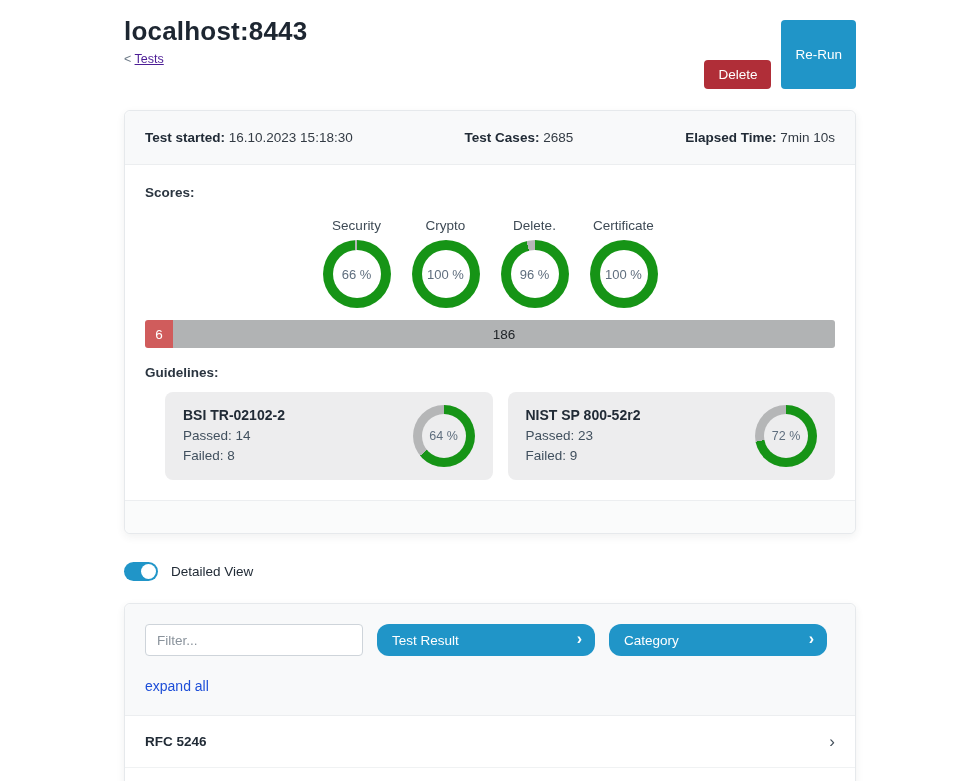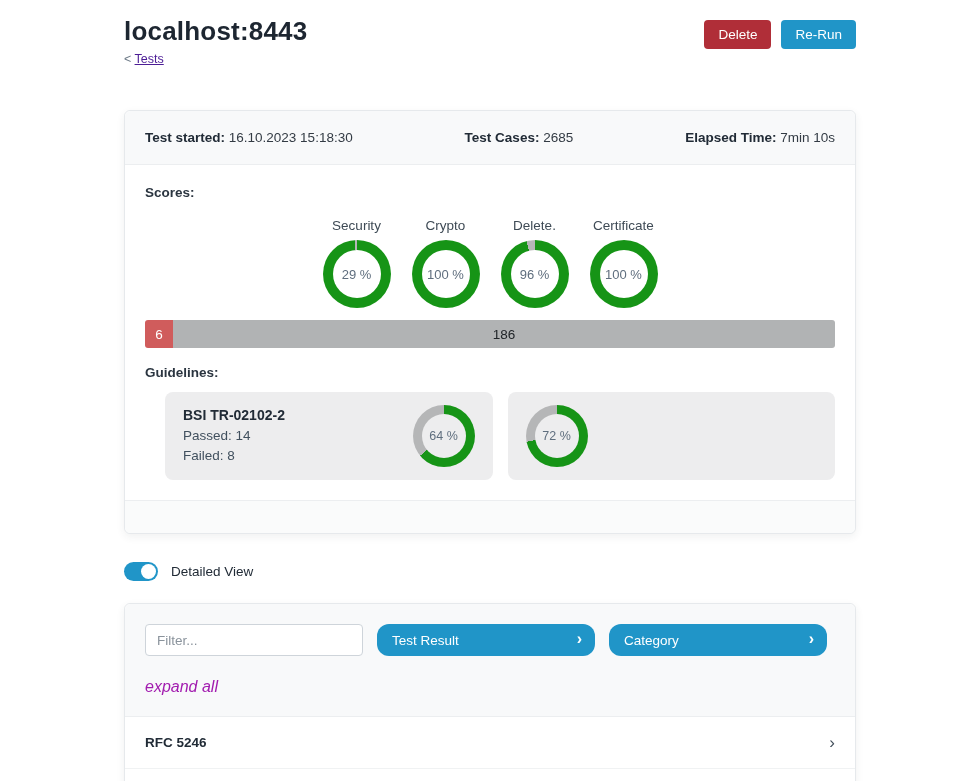--- a/index.html
+++ b/index.html
@@ -8,21 +8,21 @@
   .container { width: 732px; margin: 0 auto; padding-top: 16px; }
 
   
   .page-head { display: flex; justify-content: space-between; align-items: flex-start; }
   .page-title { font-size: 26px; font-weight: 700; color: #1d2631; letter-spacing: .2px; }
   .breadcrumb { margin-top: 5px; font-size: 12.5px; color: #6d7a87; margin-bottom: 44px; }
   .breadcrumb a { color: #4c1d95; text-decoration: underline; cursor: pointer; }
   .head-actions { display: flex; gap: 10px; padding-top: 4px; }
   .btn { border: none; border-radius: 4px; font-size: 13.5px; padding: 7px 14px;
     color: #fff; cursor: pointer; font-family: inherit; }
-  .btn-danger { background: #b02e38; }
+  .btn-danger { background: #b02e38; margin-top: 40px; }
   .btn-info { background: #2095c8; }
 
   
   .card { border: 1px solid #e6e9ec; border-radius: 6px; background: #fff;
     box-shadow: 0 3px 8px rgba(40,50,60,.07); }
   .card-header { background: #f8f9fa; border-bottom: 1px solid #eceef0;
     border-radius: 6px 6px 0 0; }
   .card-footer { background: #fafbfb; border-top: 1px solid #eceef0;
     border-radius: 0 0 6px 6px; height: 33px; }
 
@@ -71,22 +71,22 @@
   
   .filter-header { padding: 20px; }
   .filter-row { display: flex; gap: 14px; }
   .filter-input { width: 218px; height: 32px; border: 1px solid #ced4da; border-radius: 4px;
     padding: 0 11px; font-size: 13.5px; font-family: inherit; color: #343a40; background: #fff; }
   .filter-input::placeholder { color: #8a939c; }
   .dd-btn { width: 218px; height: 32px; background: #2095c8; border: none; border-radius: 12px;
     color: #fff; font-size: 13.5px; font-family: inherit; display: flex; align-items: center;
     justify-content: space-between; padding: 0 13px 0 15px; cursor: pointer; }
   .dd-btn .chev { font-size: 16px; line-height: 1; font-weight: 700; transform: translateY(-1px); }
-  .expand-link { display: inline-block; margin-top: 22px; font-size: 16px; color: #a21caf;
-    text-decoration: none; cursor: pointer; font-style: italic; }
+  .expand-link { display: inline-block; margin-top: 22px; font-size: 14px; color: #1d4ed8;
+    text-decoration: none; cursor: pointer; }
 
   
   .rfc-list { background: #fff; border-radius: 0 0 6px 6px; }
   .rfc-row { display: flex; justify-content: space-between; align-items: center;
     padding: 17px 20px; cursor: pointer; }
   .rfc-row + .rfc-row { border-top: 1px solid #f0f2f3; }
   .rfc-name { font-size: 13.5px; font-weight: 700; color: #212b36; }
   .rfc-chev { font-size: 17px; color: #44505c; line-height: 1; }
 </style>
 </head>
@@ -126,21 +126,21 @@
       </div>
     </div>
 
     <div class="card-body">
       <div class="section-label">Scores:</div>
 
       <div class="donut-row">
         <div class="donut-col">
           <div class="donut-label">Security</div>
           <div class="donut" style="background: conic-gradient(rgb(22, 148, 22) 0deg, rgb(22, 148, 22) 99%, rgb(181, 182, 183) 99%, rgb(181, 182, 183) 100%);">
-            <span class="pct">29 %</span>
+            <span class="pct">66 %</span>
           </div>
         </div>
         <div class="donut-col">
           <div class="donut-label">Crypto</div>
           <div class="donut" style="background: conic-gradient(rgb(22, 148, 22) 0deg, rgb(22, 148, 22) 100%, rgb(181, 182, 183) 100%, rgb(181, 182, 183) 100%);">
             <span class="pct">100 %</span>
           </div>
         </div>
         <div class="donut-col">
           <div class="donut-label">Delete.</div>
@@ -175,20 +175,31 @@
               <span>Failed:</span>
               <span>8</span>
             </div>
           </div>
           <div class="donut-sm" style="background: conic-gradient(rgb(22, 148, 22) 0deg, rgb(22, 148, 22) 64%, rgb(181, 182, 183) 64%, rgb(181, 182, 183) 100%);">
             <span class="pct">64 %</span>
           </div>
         </div>
 
         <div class="guide-card">
+          <div>
+            <div class="guide-title">NIST SP 800-52r2</div>
+            <div class="guide-line">
+              <span>Passed:</span>
+              <span>23</span>
+            </div>
+            <div class="guide-line">
+              <span>Failed:</span>
+              <span>9</span>
+            </div>
+          </div>
           <div class="donut-sm" style="background: conic-gradient(rgb(22, 148, 22) 0deg, rgb(22, 148, 22) 72%, rgb(181, 182, 183) 72%, rgb(181, 182, 183) 100%);">
             <span class="pct">72 %</span>
           </div>
         </div>
       </div>
     </div>
 
     <div class="card-footer"></div>
   </div>
 

